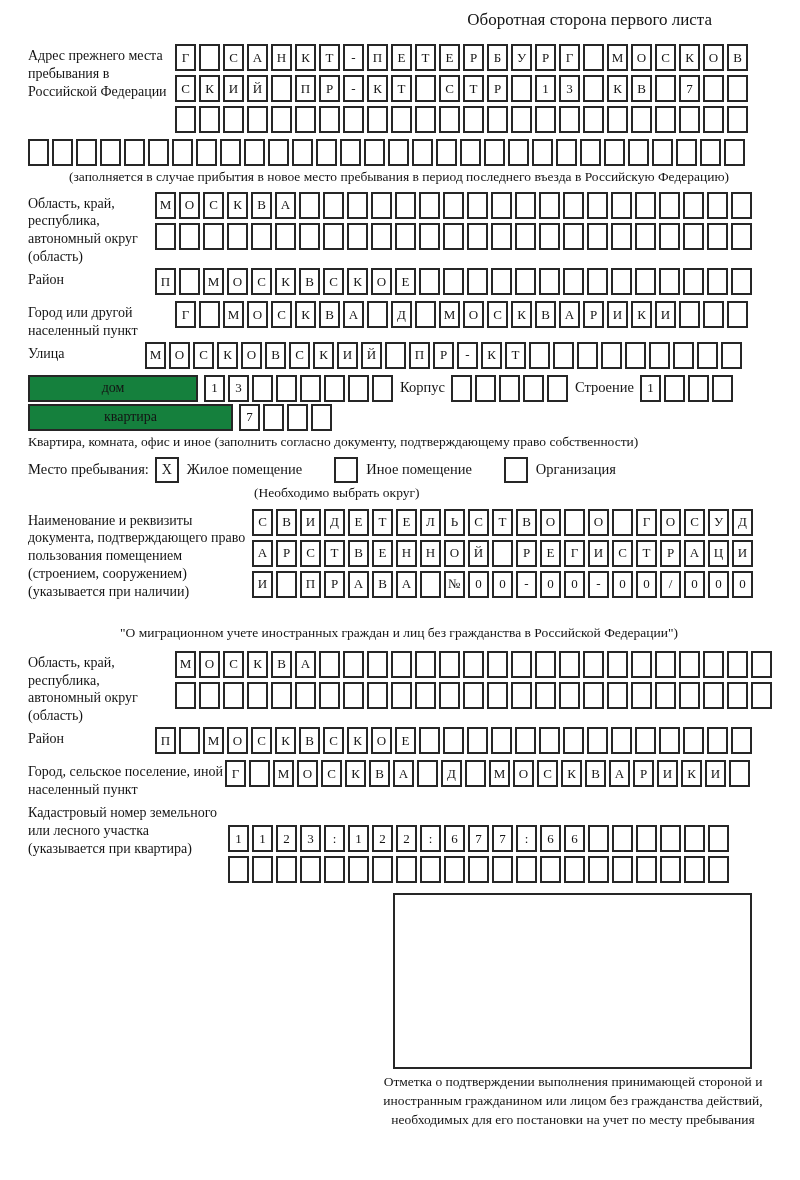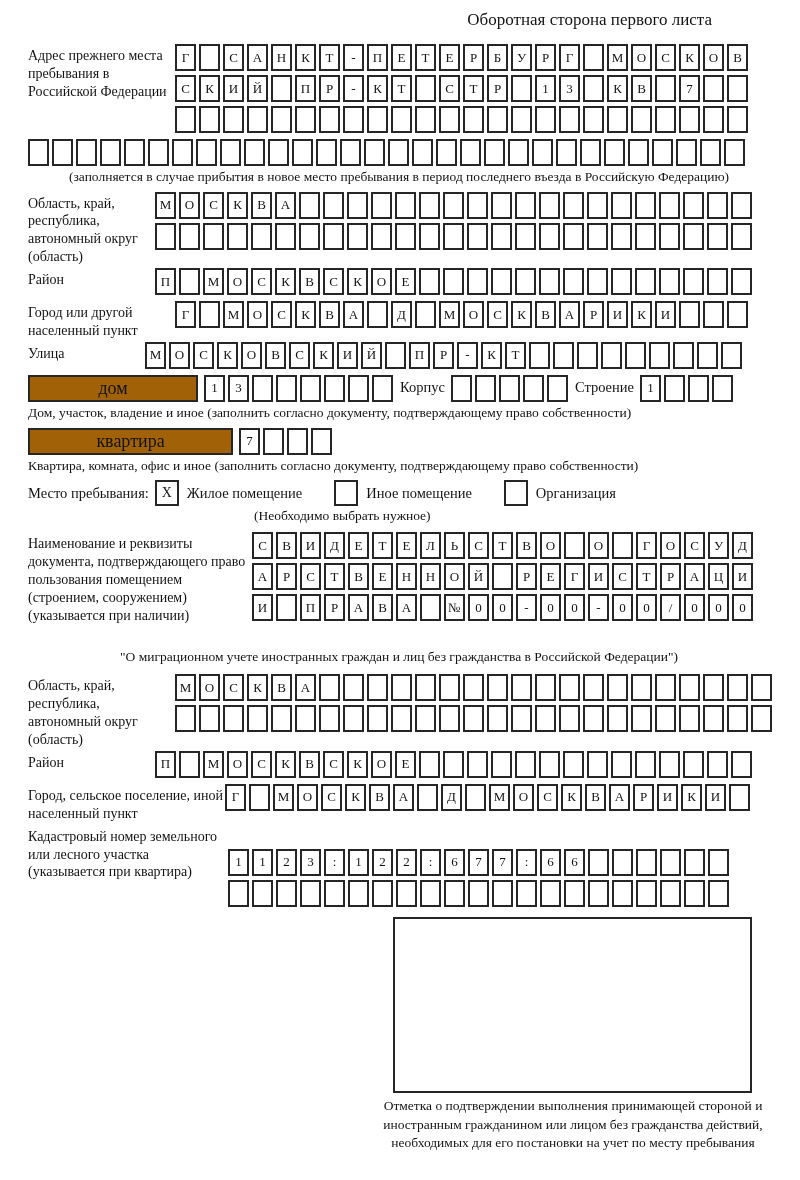--- a/index.html
+++ b/index.html
@@ -16,21 +16,21 @@
   .cellrow{display:flex;margin-bottom:4px;}
   .cell{box-sizing:content-box;width:17px;height:23px;border:2px solid #262626;
         margin-right:3px;display:inline-flex;align-items:center;justify-content:center;
         font-size:13px;background:#fff;}
   .fullrow{margin-top:2px;margin-bottom:2px;}
   .note{font-size:13.5px;line-height:1.3;}
   .center{text-align:center;}
   .sec-title{font-size:15px;font-weight:bold;text-align:center;margin:6px 0 8px 0;}
   .inline-box{box-sizing:border-box;border:2px solid #262626;height:27px;
               display:inline-flex;align-items:center;justify-content:center;
-              font-size:18px;background:#a16207;}
+              font-size:14px;background:#15803d;}
   .house-line{display:flex;align-items:flex-start;margin-bottom:2px;}
   .house-line .cellrow{margin-bottom:0;}
   .sep-label{font-size:14.5px;padding:4px 6px 0 4px;white-space:nowrap;}
   .chk-line{display:flex;align-items:center;margin:6px 0 2px 0;}
   .chk{box-sizing:content-box;width:20px;height:22px;border:2px solid #262626;
        display:inline-flex;align-items:center;justify-content:center;
        font-size:14px;margin:0 8px 0 6px;background:#fff;}
   .chk-text{font-size:14.5px;margin-right:26px;}
   .chk-note{font-size:13.5px;margin:0 0 8px 226px;}
   .fact-note{font-size:13.5px;text-align:center;line-height:1.45;margin-bottom:8px;}
@@ -338,21 +338,20 @@
         <div class="cell"></div>
       </div>
     <div class="sep-label">Строение</div>
     <div class="cellrow">
         <div class="cell">1</div>
         <div class="cell"></div>
         <div class="cell"></div>
         <div class="cell"></div>
       </div>
   </div>
-  <div class="note mb6">Дом, участок, владение и иное (заполнить согласно документу, подтверждающему право собственности)</div>
 
   <div class="house-line">
     <div class="inline-box" style="width:205px;margin-right:6px;">квартира</div>
     <div class="cellrow">
         <div class="cell">7</div>
         <div class="cell"></div>
         <div class="cell"></div>
         <div class="cell"></div>
       </div>
   </div>
@@ -360,21 +359,21 @@
 
   <div class="chk-line">
     <span class="chk-text" style="margin-right:0;">Место пребывания:</span>
     <span class="chk">X</span>
     <span class="chk-text">Жилое помещение</span>
     <span class="chk"></span>
     <span class="chk-text">Иное помещение</span>
     <span class="chk"></span>
     <span class="chk-text">Организация</span>
   </div>
-  <div class="chk-note">(Необходимо выбрать нужное)</div>
+  <div class="chk-note">(Необходимо выбрать округ)</div>
 
   <div class="field-row">
     <div class="label w224">Наименование и реквизиты документа, подтверждающего право пользования помещением (строением, сооружением) (указывается при наличии)</div>
     <div class="rows">
       <div class="cellrow">
           <div class="cell">С</div>
           <div class="cell">В</div>
           <div class="cell">И</div>
           <div class="cell">Д</div>
           <div class="cell">Е</div>

